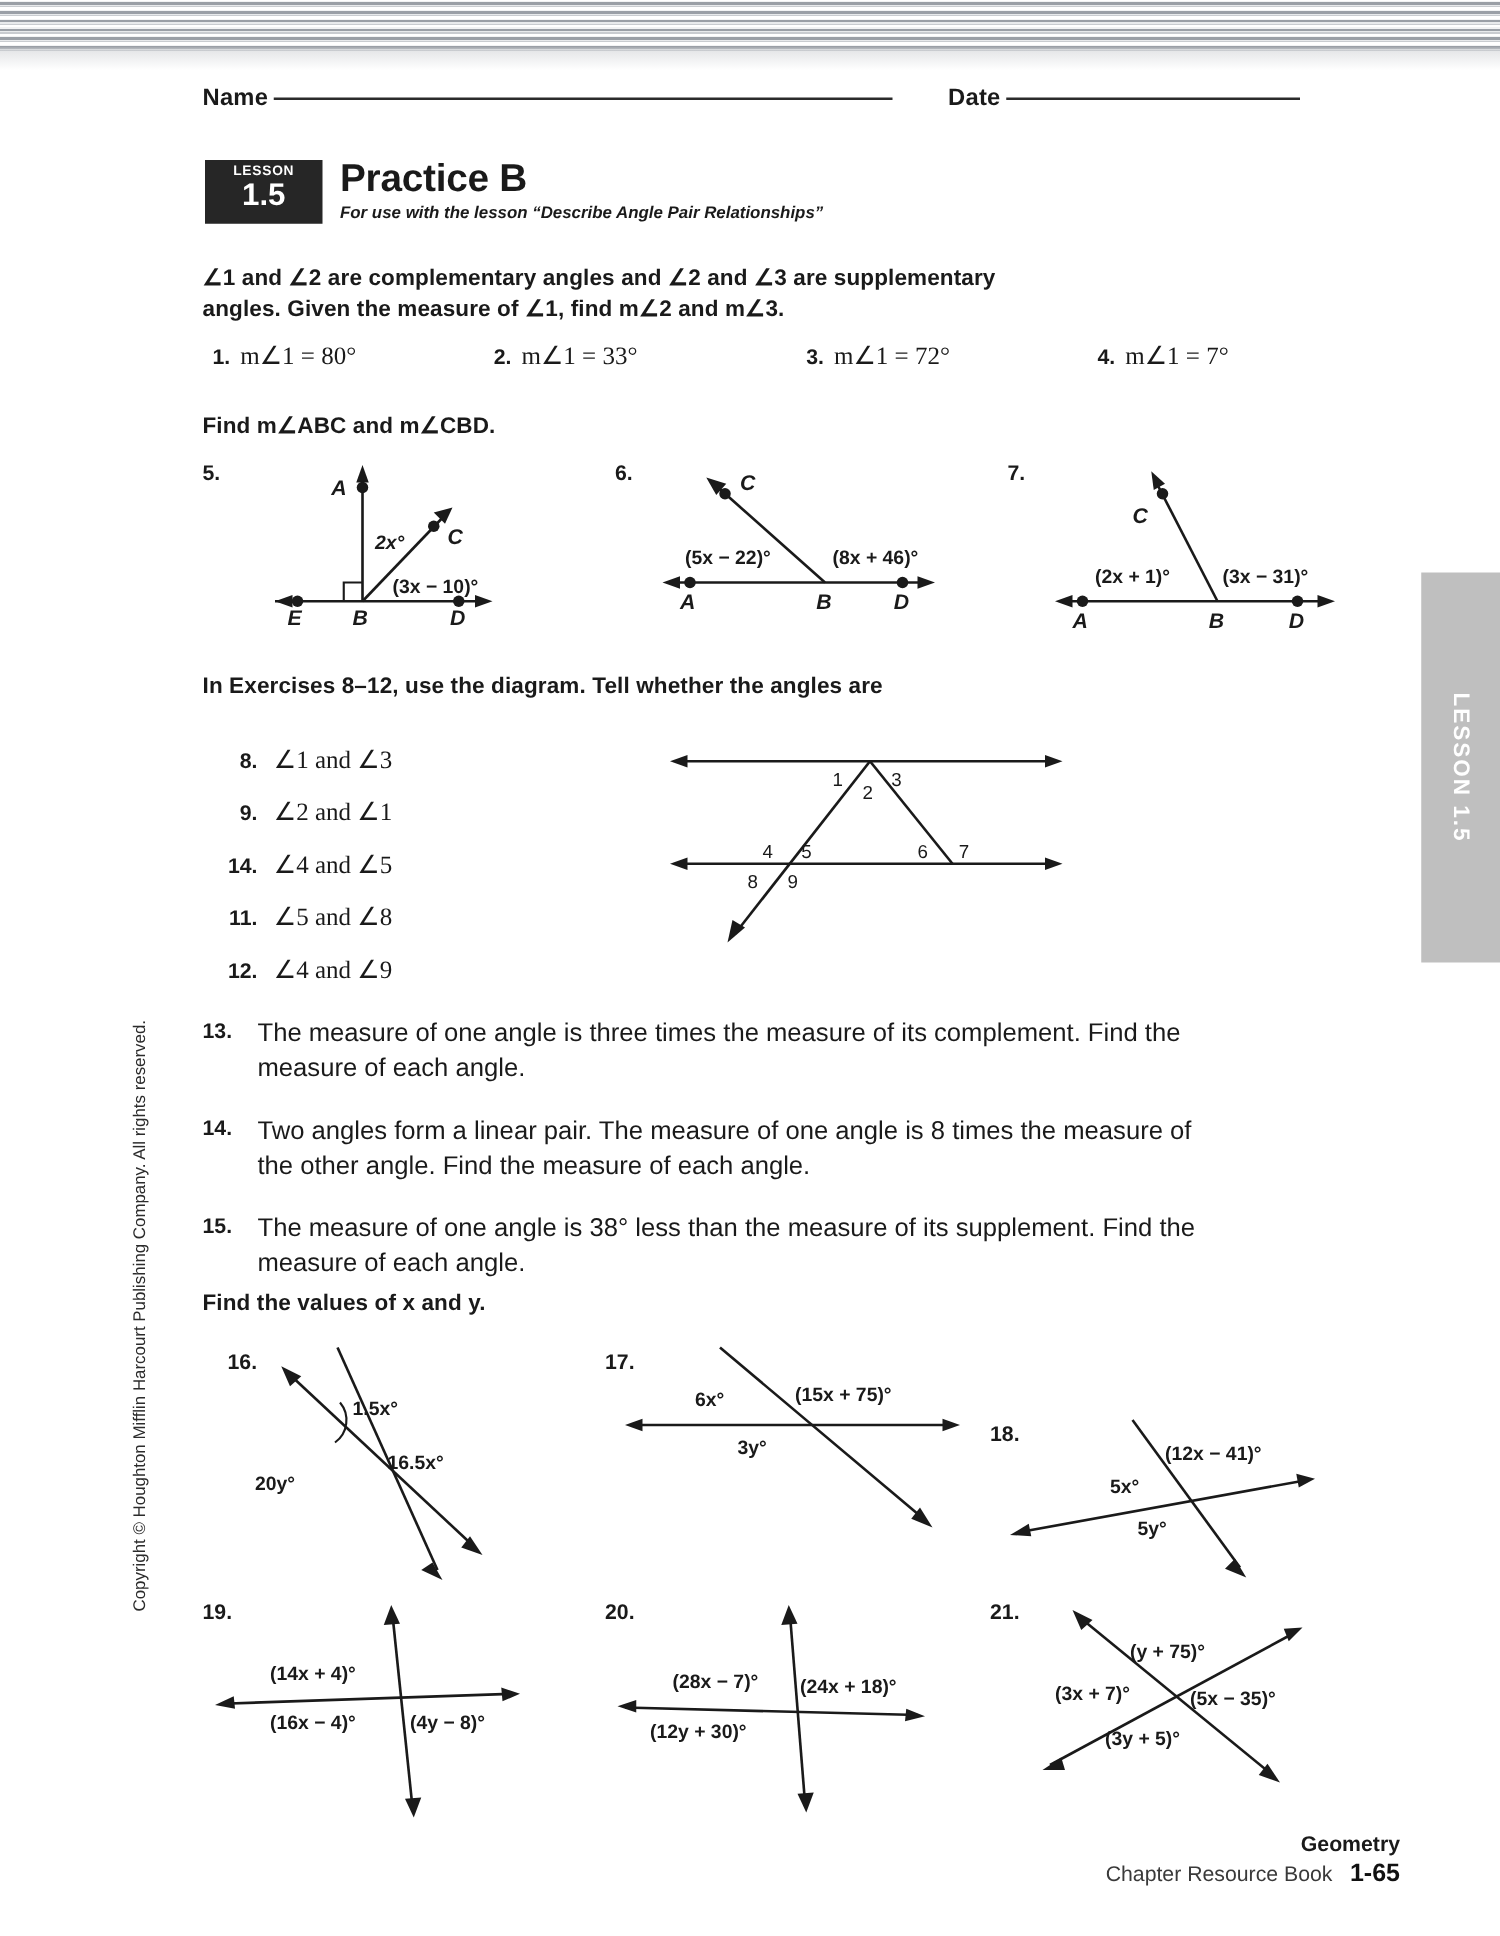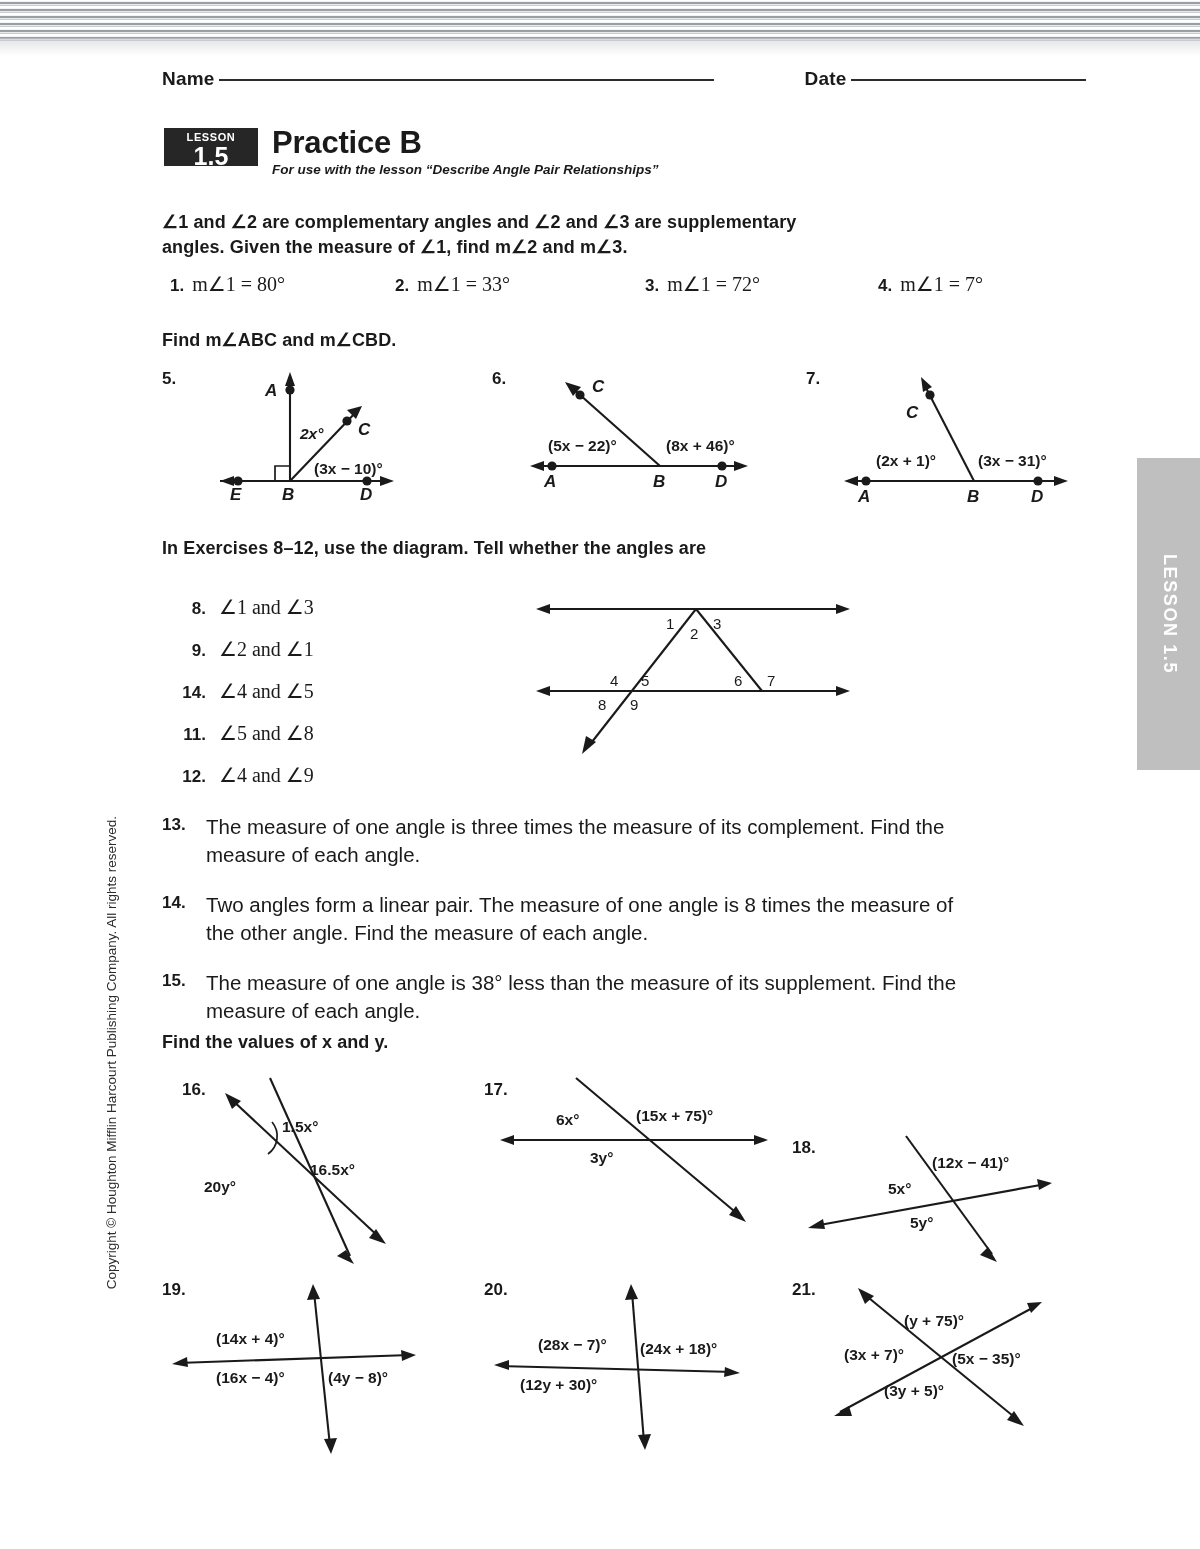--- a/index.html
+++ b/index.html
@@ -33,21 +33,21 @@
   
   #page { position: absolute; left: 0; top: 0; width: 1200px; height: 1549px; }
 
   
   #name-date { position: absolute; left: 162px; top: 68px; width: 950px; height: 34px; }
   .fieldlabel { font-weight: 700; font-size: 19px; letter-spacing: .2px; }
   .ruleline { border-bottom: 2px solid #2b2b2b; display:inline-block; vertical-align: 4px; }
 
   
   #lesson-badge {
-    position:absolute; left:164px; top:128px; width:94px; height:38px;
+    position:absolute; left:164px; top:128px; width:94px; height:51px;
     background:#262626; color:#fff; text-align:center; padding-top:3px;
   }
   #lesson-badge .lb-word { font-size:11px; font-weight:700; letter-spacing:.6px; line-height:13px; }
   #lesson-badge .lb-num  { font-size:25px; font-weight:700; line-height:26px; margin-top:-1px;}
   #title-block { position:absolute; left:272px; top:126px; }
   #practice-title { font-size:31px; font-weight:700; line-height:34px; letter-spacing:-.2px;}
   #practice-sub { font-size:13.5px; font-style:italic; font-weight:600; margin-top:2px; }
 
   
   .bold-instr { font-weight:700; font-size:18px; line-height:25px; letter-spacing:.1px;}
@@ -117,21 +117,21 @@
 <body>
 
 <div id="scan-stripes"></div>
 <div id="scan-fade"></div>
 
 <div id="page">
 
   <div id="name-date">
     <span class="fieldlabel">Name</span>
     <span class="ruleline" style="width:495px"></span>
-    <span class="fieldlabel" style="margin-left:86px">Date</span>
+    <span class="fieldlabel" style="margin-left:40px">Date</span>
     <span class="ruleline" style="width:235px"></span>
   </div>
 
   <div id="lesson-badge">
     <div class="lb-word">LESSON</div>
     <div class="lb-num">1.5</div>
   </div>
   <div id="title-block">
     <div id="practice-title">Practice B</div>
     <div id="practice-sub">For use with the lesson “Describe Angle Pair Relationships”</div>
@@ -405,14 +405,20 @@
       <text class="lbl" x="92" y="118">(3y + 5)°</text>
     </svg>
   </div>
 
   <div id="side-tab">
     <span>LESSON 1.5</span>
   </div>
 
   <div id="copyright">Copyright © Houghton Mifflin Harcourt Publishing Company. All rights reserved.</div>
 
+  <div id="footer">
+    <div class="f1">Geometry</div>
+    <div class="f2">
+      <span>Chapter Resource Book</span><span class="pg">1-65</span>
+    </div>
+  </div>
 
 </div>
 
 </body></html>

